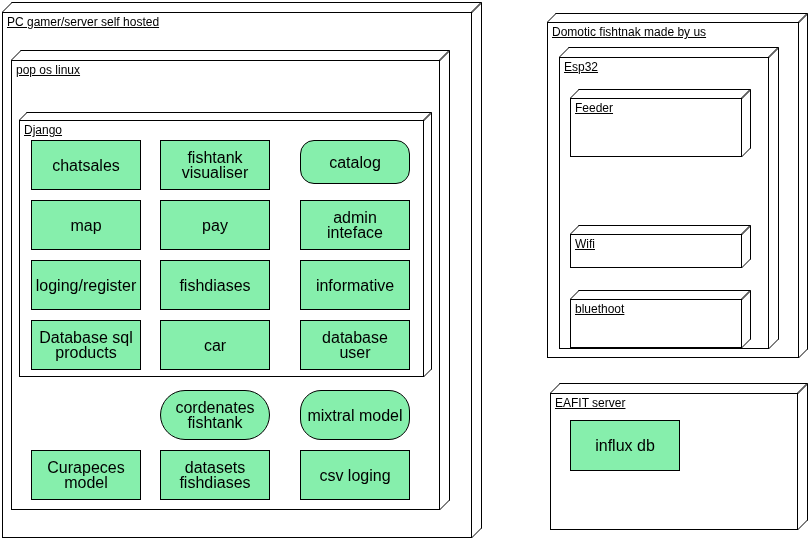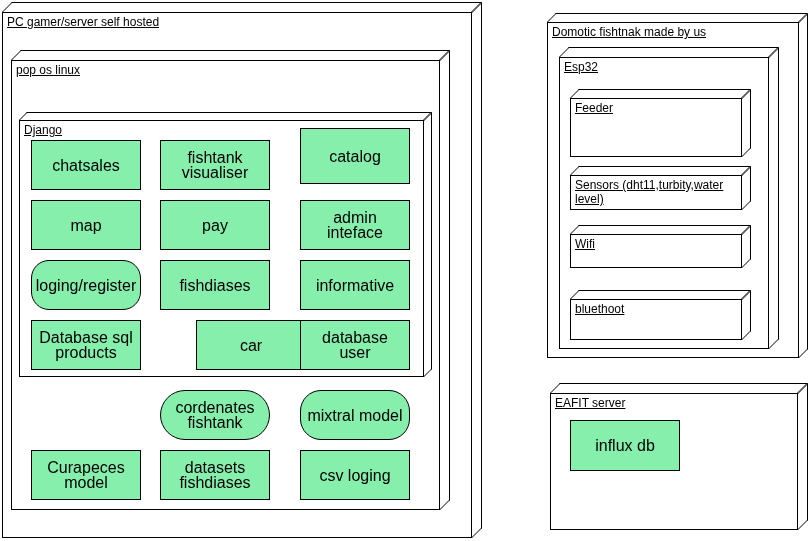--- a/index.html
+++ b/index.html
@@ -82,48 +82,48 @@
     <div class="n-front"></div>
     <div class="n-label">Django</div>
   </div>
 
   <div class="module" style="left:31px; top:140px; width:110px; height:50px;">
     <span>chatsales</span>
   </div>
   <div class="module" style="left:160px; top:140px; width:110px; height:50px;">
     <span>fishtank visualiser</span>
   </div>
-  <div class="module" style="left:300px; top:128px; width:110px; height:56px;">
+  <div class="module" style="left:300px; top:140px; width:110px; height:44px;border-radius:14px;">
     <span>catalog</span>
   </div>
 
   <div class="module" style="left:31px; top:200px; width:110px; height:50px;">
     <span>map</span>
   </div>
   <div class="module" style="left:160px; top:200px; width:110px; height:50px;">
     <span>pay</span>
   </div>
   <div class="module" style="left:300px; top:200px; width:110px; height:50px;">
     <span>admin inteface</span>
   </div>
 
-  <div class="module" style="left:31px; top:260px; width:110px; height:50px;border-radius:18px;">
+  <div class="module" style="left:31px; top:260px; width:110px; height:50px;">
     <span>loging/register</span>
   </div>
   <div class="module" style="left:300px; top:260px; width:110px; height:50px;">
     <span>informative</span>
   </div>
   <div class="module" style="left:160px; top:260px; width:110px; height:50px;">
     <span>fishdiases</span>
   </div>
 
   <div class="module" style="left:31px; top:320px; width:110px; height:50px;">
     <span>Database sql products</span>
   </div>
-  <div class="module" style="left:160px; top:320px; width:110px; height:50px;margin-left:36px;">
+  <div class="module" style="left:160px; top:320px; width:110px; height:50px;">
     <span>car</span>
   </div>
   <div class="module" style="left:300px; top:320px; width:110px; height:50px;">
     <span>database user</span>
   </div>
 
   <div class="module" style="left:160px; top:390px; width:110px; height:50px;border-radius:25px;">
     <span>cordenates fishtank</span>
   </div>
   <div class="module" style="left:300px; top:390px; width:110px; height:50px;border-radius:21px;">
@@ -153,35 +153,29 @@
     <div class="n-label">Esp32</div>
   </div>
 
   <div class="node3d" style="left:570px; top:89px; width:181px; height:68px;border-radius:19px; --d:9px;">
     <div class="n-top"></div>
     <div class="n-right"></div>
     <div class="n-front"></div>
     <div class="n-label">Feeder</div>
   </div>
 
-  <div class="node3d" style="left:570px; top:166px; width:181px; height:44px; --d:9px;">
-    <div class="n-top"></div>
-    <div class="n-right"></div>
-    <div class="n-front"></div>
-    <div class="n-label">Sensors (dht11,turbity,water level)</div>
-  </div>
 
   <div class="node3d" style="left:570px; top:225px; width:181px; height:43px; --d:9px;">
     <div class="n-top"></div>
     <div class="n-right"></div>
     <div class="n-front"></div>
     <div class="n-label">Wifi</div>
   </div>
 
-  <div class="node3d" style="left:570px; top:290px; width:181px; height:50px;border-radius:10px; --d:9px;">
+  <div class="node3d" style="left:570px; top:290px; width:181px; height:58px;border-radius:10px; --d:9px;">
     <div class="n-top"></div>
     <div class="n-right"></div>
     <div class="n-front"></div>
     <div class="n-label">bluethoot</div>
   </div>
 
   <div class="node3d" style="left:550px; top:383px; width:258px; height:147px; --d:10px;">
     <div class="n-top"></div>
     <div class="n-right"></div>
     <div class="n-front"></div>

